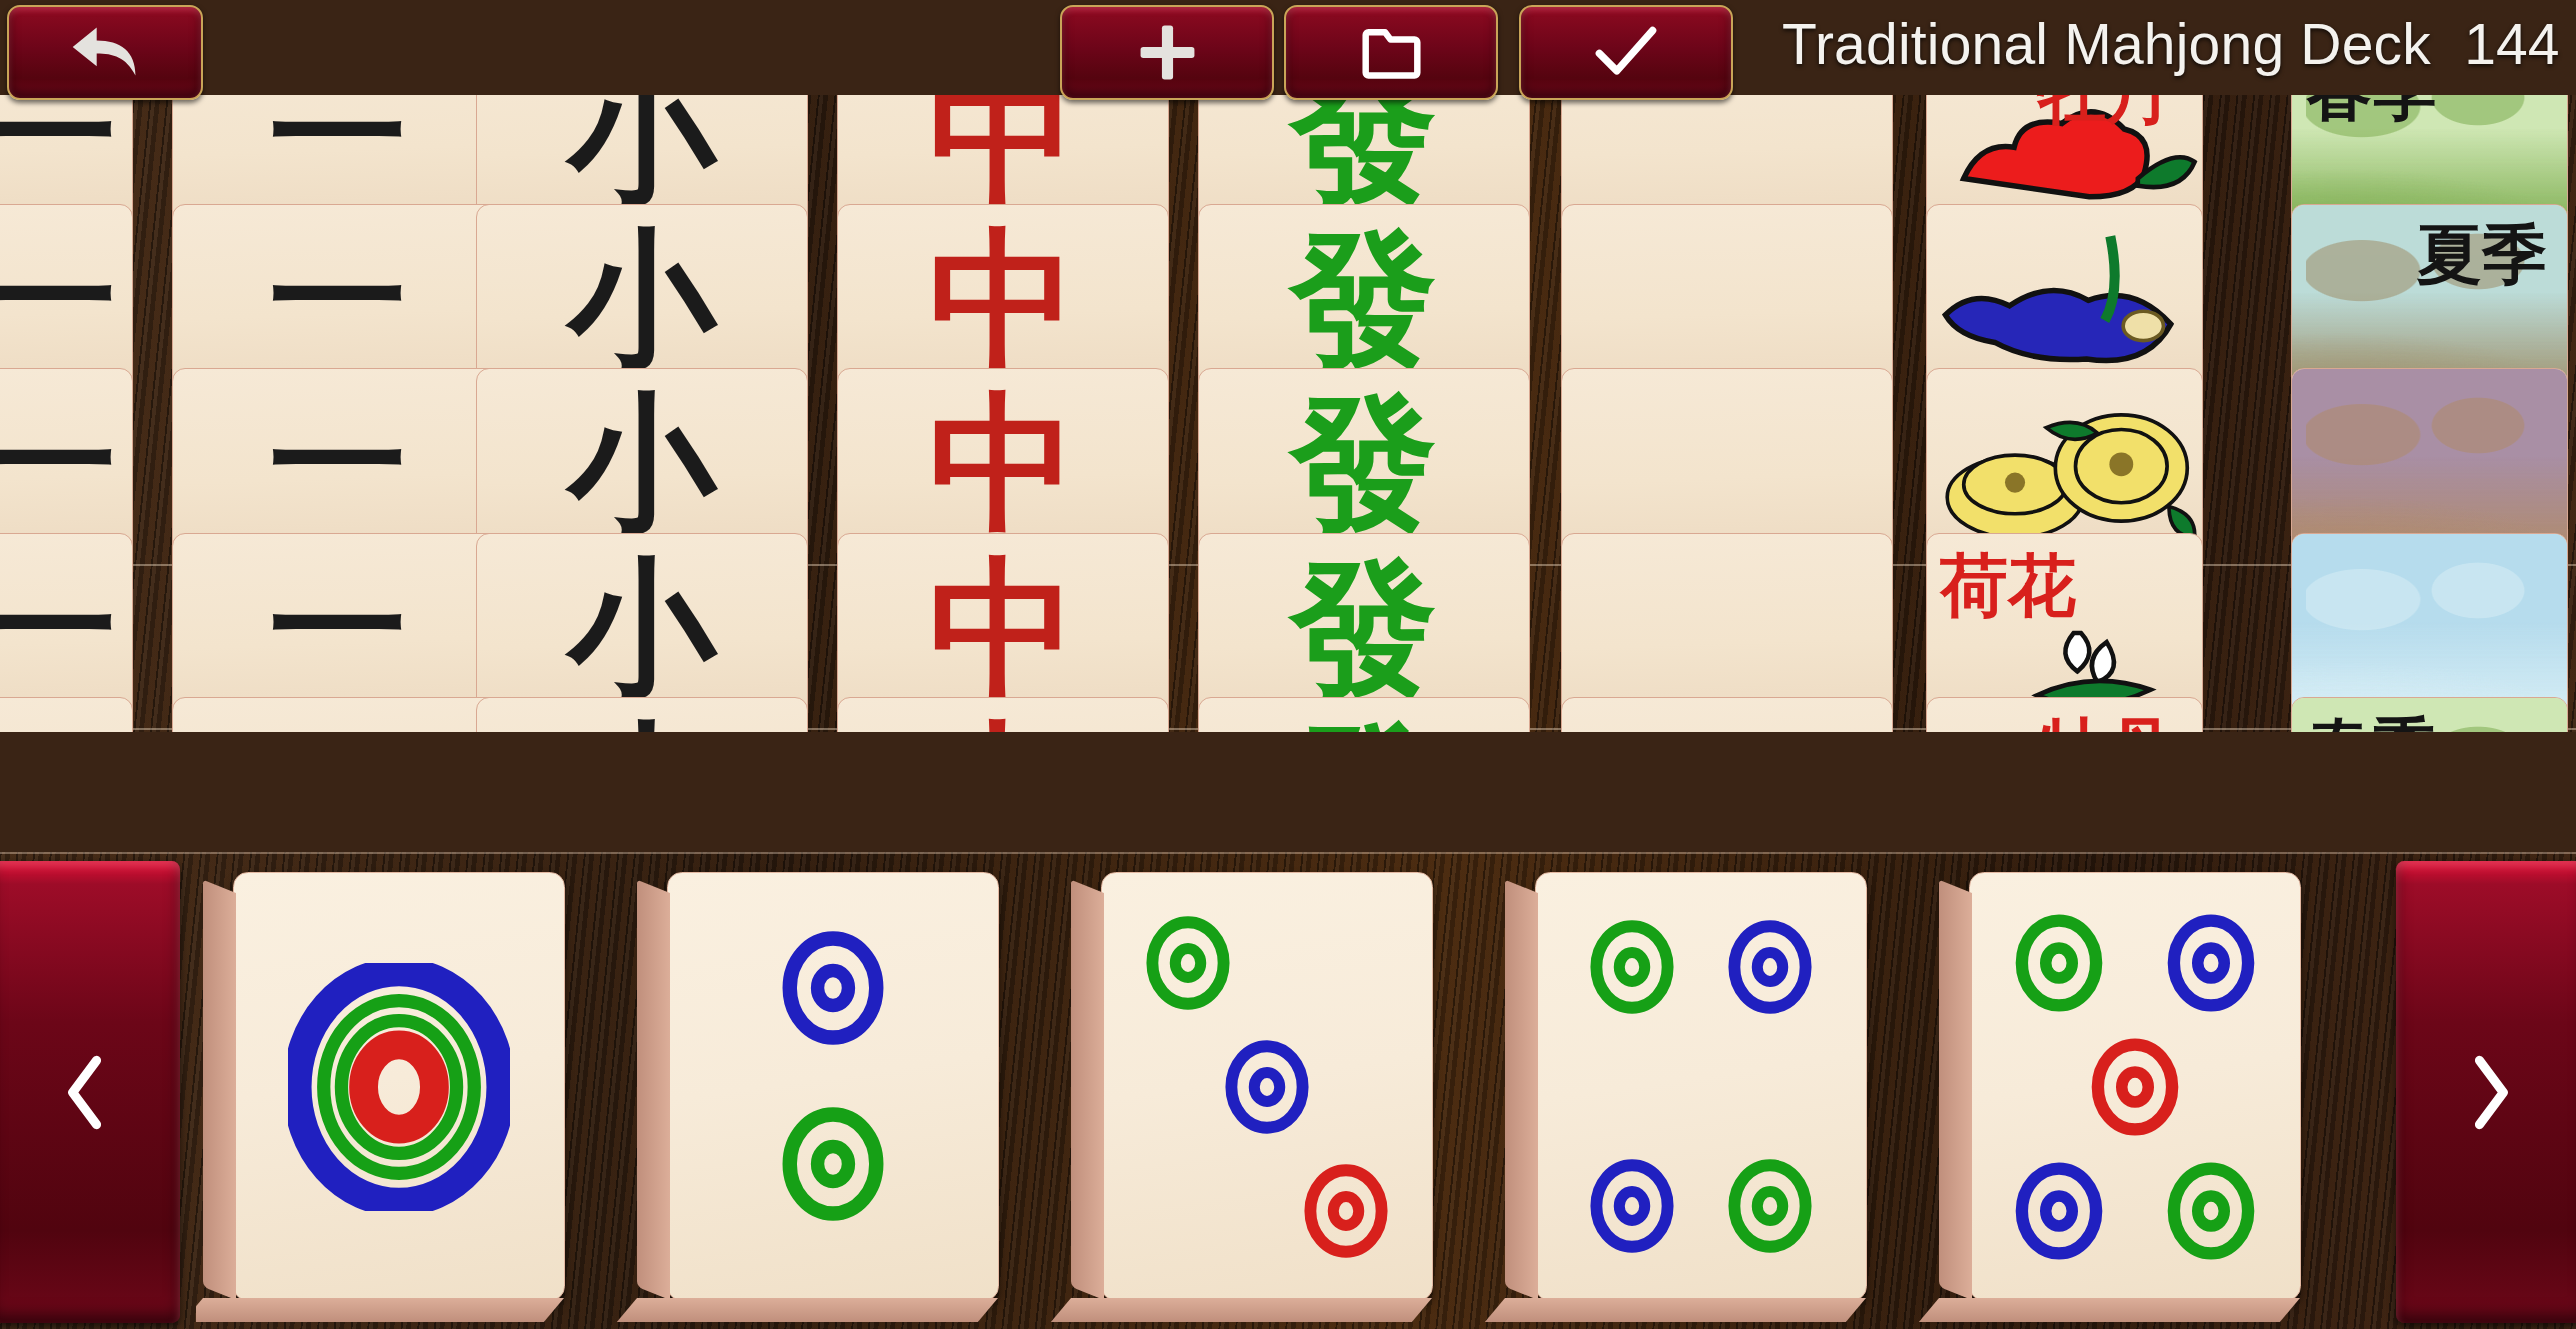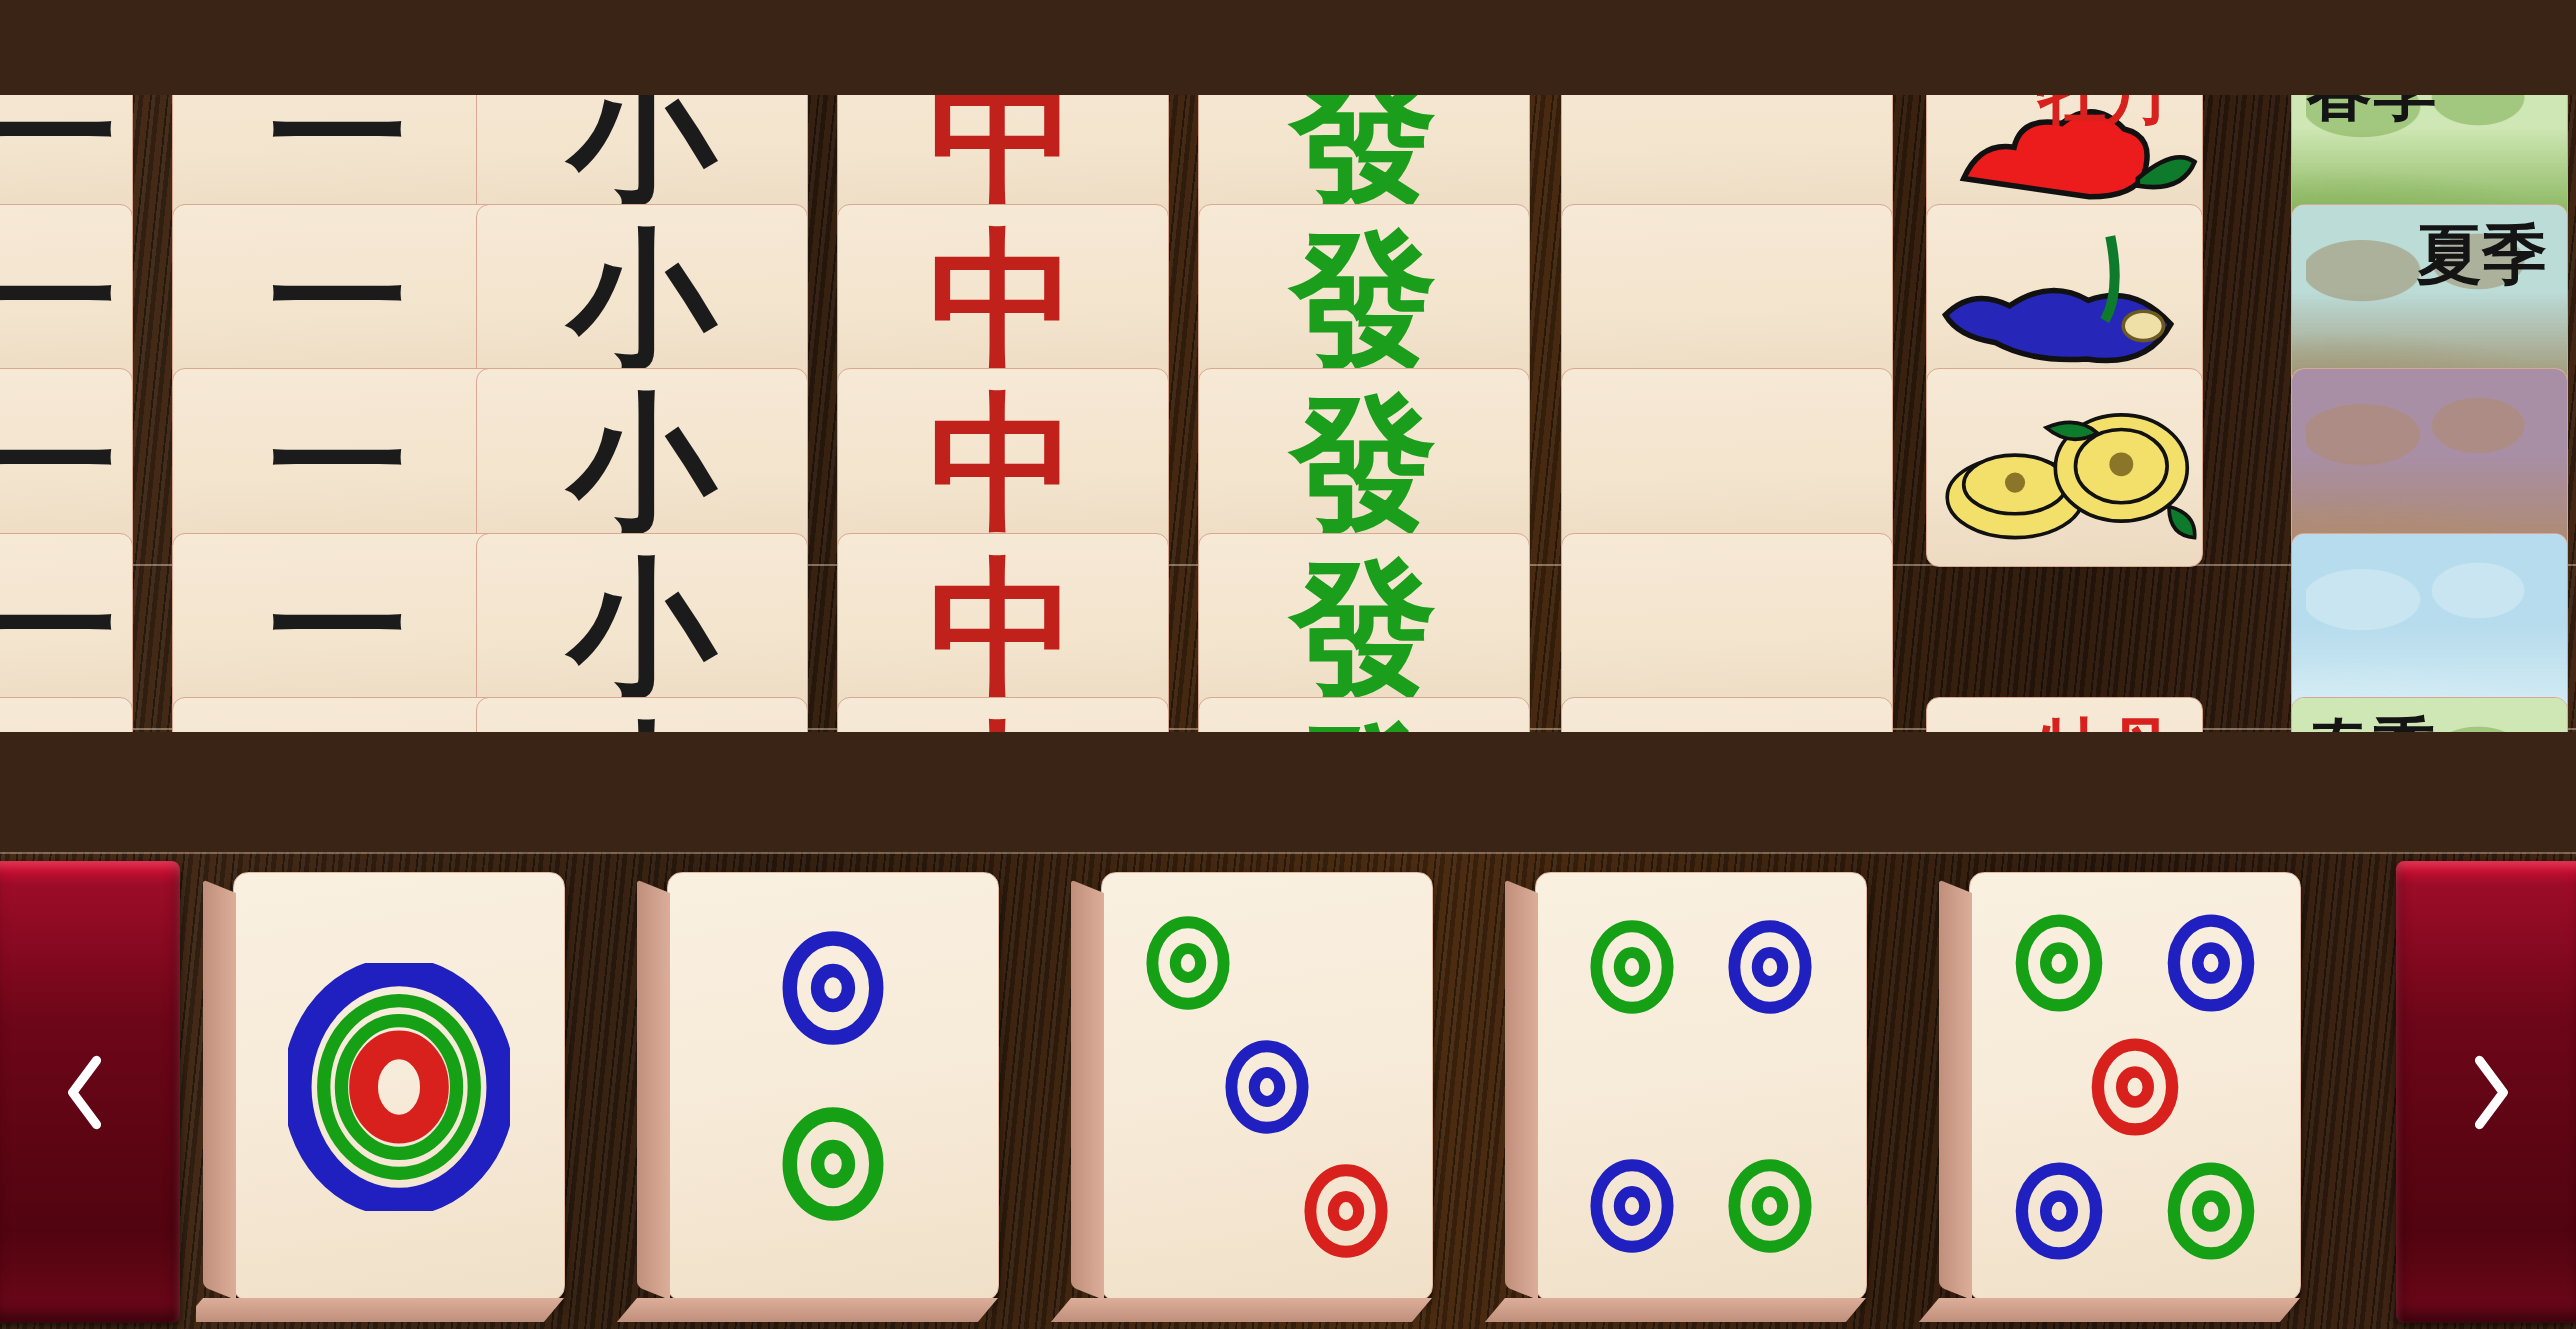--- a/index.html
+++ b/index.html
@@ -353,20 +353,29 @@
                     <ellipse cx="96" cy="126" rx="56" ry="32"></ellipse>
                     <ellipse cx="212" cy="108" rx="72" ry="58"></ellipse>
                     <ellipse cx="212" cy="106" rx="50" ry="40"></ellipse>
                   </g>
                   <circle cx="96" cy="124" r="11" fill="#8a7528"></circle>
                   <circle cx="212" cy="104" r="13" fill="#8a7528"></circle>
                   <path d="M130 64 q34-14 56 6 q-30 16-56-6z M264 150 q30 8 28 34 q-28-2-28-34z" fill="#0e7a2c" stroke="#111" stroke-width="4"></path>
                 </svg></div>
             </div>
           </div>
+          <div class="mtile" style="left: 24px; top: 438px; width: 277px; height: 199px; z-index: 13;">
+            <div class="tileface">
+              <div style="position: absolute; inset: 0px;"><svg viewBox="0 0 300 215" width="100%" height="100%">
+                  <path d="M160 108 q-20 24 4 42 q24-20 4-42z" fill="#fff" stroke="#111" stroke-width="5"></path>
+                  <path d="M196 118 q-26 18-10 44 q30-12 10-44z" fill="#fff" stroke="#111" stroke-width="5"></path>
+                  <path d="M120 176 q60-28 124-6 q-62 30-124 6z" fill="#0e7a2c" stroke="#111" stroke-width="5"></path>
+                </svg><span style="position: absolute; top: 7.4px; left: 13px; font-size: 68px; font-family: &quot;DejaVu Sans&quot;, sans-serif; font-weight: 700; color: rgb(216, 32, 28);">荷花</span></div>
+            </div>
+          </div>
           <div class="mtile" style="left: 24px; top: 602px; width: 277px; height: 199px; z-index: 14;">
             <div class="tileface">
               <div style="position: absolute; inset: 0px;"><svg viewBox="0 0 300 215" width="100%" height="100%">
                   <path d="M40 150 q18-40 55-34 q8-34 52-26 q36-28 68 6 q34 8 22 48 q-10 26-60 26 z" fill="#ec1c1c" stroke="#111" stroke-width="6"></path>
                   <path d="M230 150 q40-34 62-18 q-14 34-62 26z" fill="#0e7a2c" stroke="#111" stroke-width="5"></path>
                 </svg><span style="position: absolute; top: 7.4px; right: 28px; font-size: 68px; font-family: &quot;DejaVu Sans&quot;, sans-serif; font-weight: 700; color: rgb(216, 32, 28);">牡丹</span></div>
             </div>
           </div>
         </div>
         <div class="stack" style="left: 2267px; width: 305px;">
@@ -411,20 +420,45 @@
                 <span style="position: absolute; top: 5.5px; left: 14.8px; font-size: 65px; font-family: &quot;DejaVu Sans&quot;, sans-serif; font-weight: 700; color: rgb(20, 20, 20);">春季</span>
               </div>
             </div>
           </div>
         </div>
       </div>
     <div class="rule" style="top:469px;"></div>
     <div class="rule" style="top:633px;"></div>
   </div>
 
+  <div id="toolbar">
+    <div class="tb-btn" id="btn-back">
+      <svg width="72" height="65" viewBox="0 0 78 70">
+        <path d="M30 8 L30 22 C56 22 72 34 72 60 C62 40 48 36 30 36 L30 50 L4 29 Z" fill="#e4e2de"></path>
+      </svg>
+    </div>
+    <div class="tb-btn" id="btn-add">
+      <svg width="65" height="65" viewBox="0 0 70 70">
+        <rect x="29" y="6" width="12" height="58" rx="3" fill="#e4e2de"></rect>
+        <rect x="6" y="29" width="58" height="12" rx="3" fill="#e4e2de"></rect>
+      </svg>
+    </div>
+    <div class="tb-btn" id="btn-open">
+      <svg width="65" height="59" viewBox="0 0 70 64">
+        <path d="M10 10 h18 l6 8 h26 a3 3 0 0 1 3 3 v33 a3 3 0 0 1 -3 3 h-50 a3 3 0 0 1 -3 -3 v-41 a3 3 0 0 1 3 -3 z" fill="none" stroke="#ffffff" stroke-width="7" stroke-linejoin="round"></path>
+      </svg>
+    </div>
+    <div class="tb-btn" id="btn-confirm">
+      <svg width="68" height="59" viewBox="0 0 74 64">
+        <path d="M8 33 L27 52 L66 8" fill="none" stroke="#ffffff" stroke-width="8" stroke-linecap="round" stroke-linejoin="round"></path>
+      </svg>
+    </div>
+    <div class="deck-title">Traditional Mahjong Deck</div>
+    <div class="deck-count">144</div>
+  </div>
 
 
   <div id="bottom" class="wood-dark">
     <div class="hl-line" style="top:0;"></div>
     <div class="nav-big" id="nav-left">
       <svg width="55" height="79" viewBox="0 0 60 86">
         <path d="M42 8 L16 43 L42 78" fill="none" stroke="#fff" stroke-width="10" stroke-linecap="round" stroke-linejoin="round"></path>
       </svg>
     </div>
     <div id="carousel">

